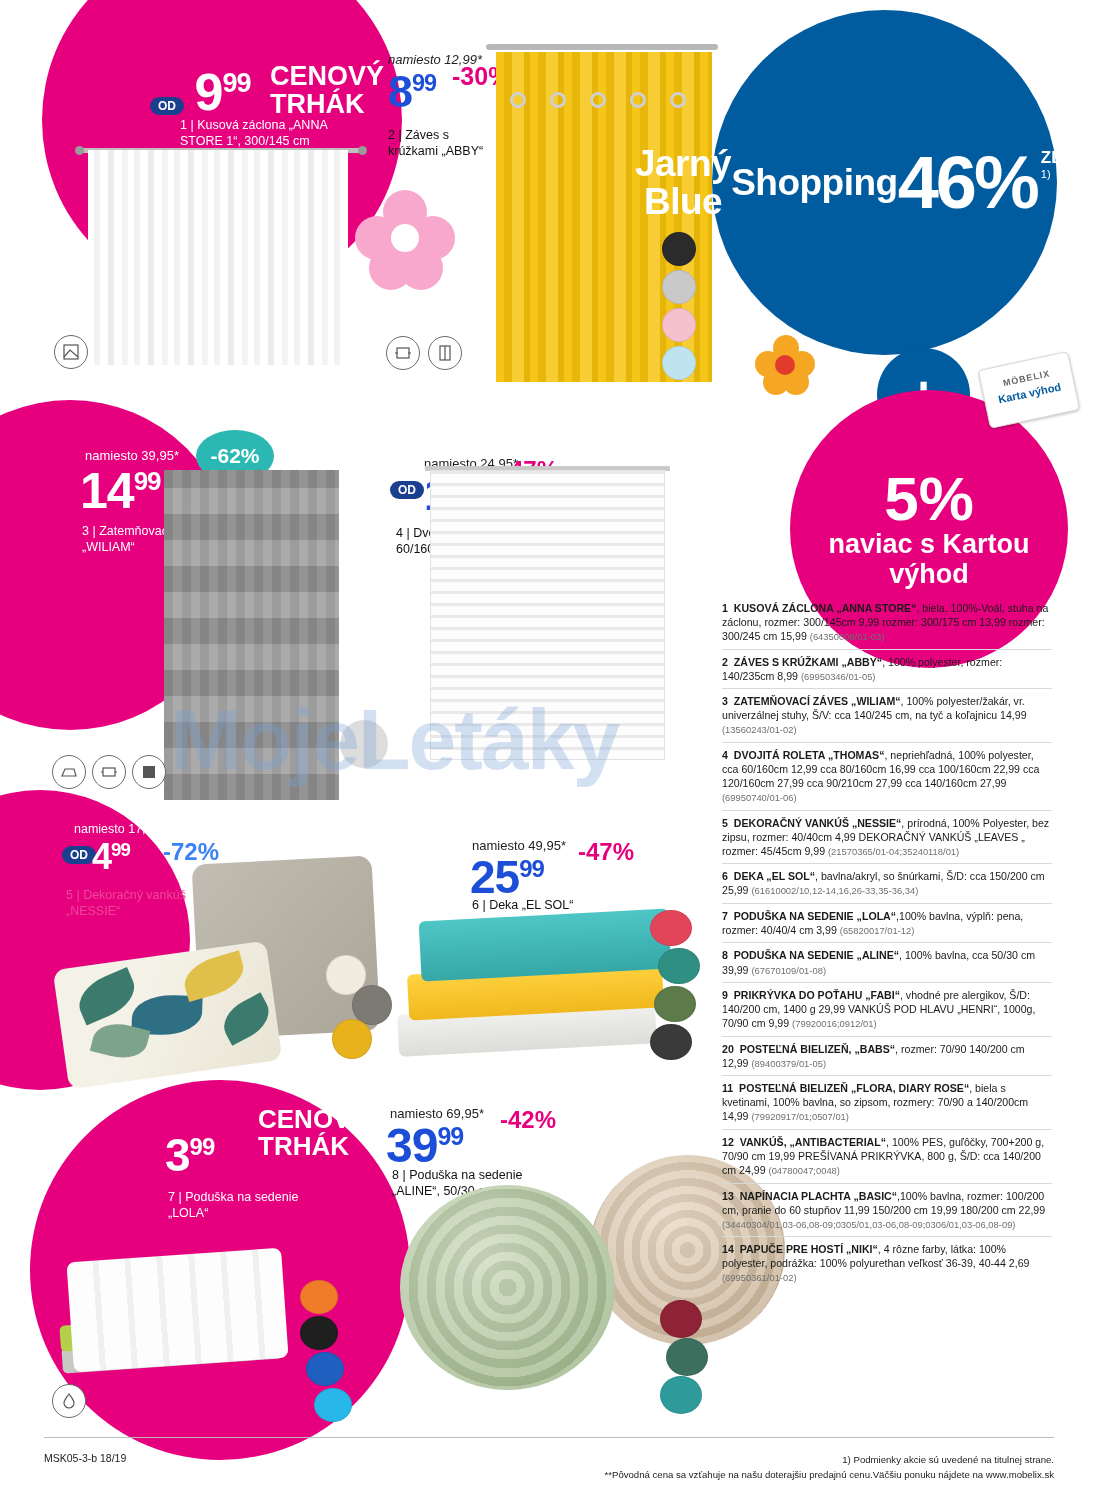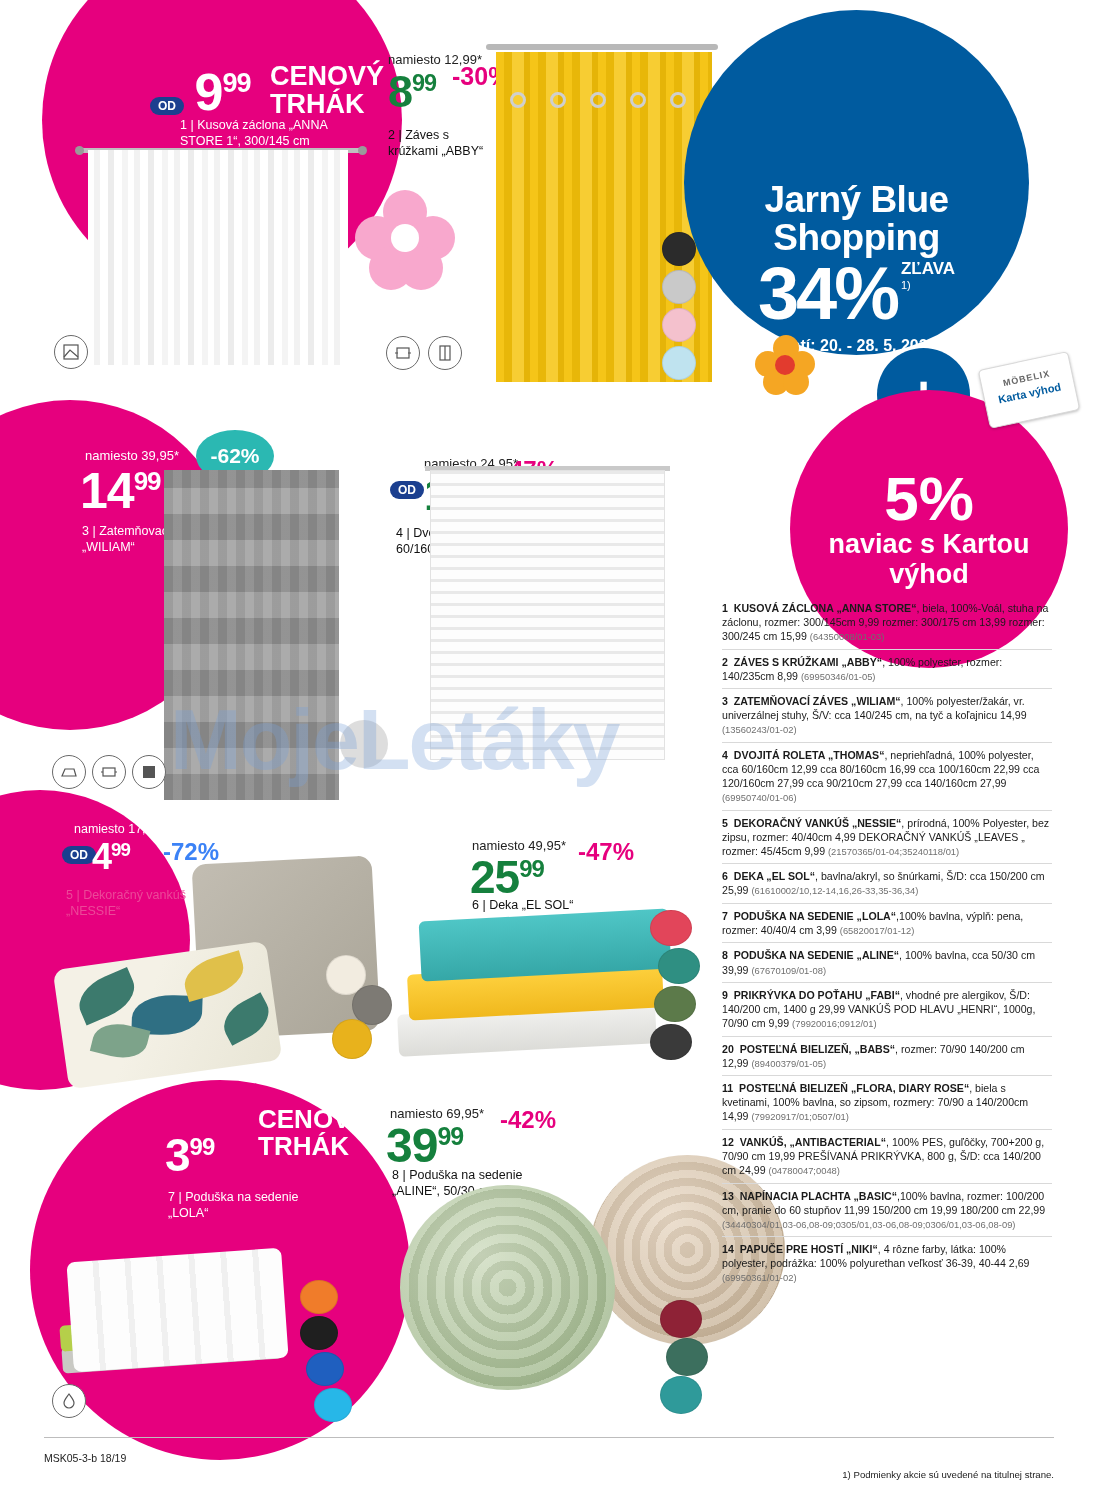--- a/index.html
+++ b/index.html
@@ -8,42 +8,42 @@
     background: #ffffff;
     font-family: "Liberation Sans", sans-serif;
     position: relative;
     overflow: hidden;
     color: #1a1a1a;
   }
   .page { position: relative; width: 1098px; height: 1500px; }
 
   
   .abs { position: absolute; }
-  .pink { color: #15803d; }
+  .pink { color: #1d4ed8; }
   .price-big { font-weight: bold; letter-spacing: -1px; }
   .sup { font-size: 0.52em; vertical-align: super; font-weight: bold; }
   .old { font-size: 13px; color: #222; }
   .disc { color: #e6007e; font-weight: bold; }
   .caption { font-size: 12.5px; line-height: 1.25; color: #111; }
 
   
   .circle-tl {
     left: 42px; top: -60px; width: 360px; height: 360px;
     background: #e6007e; border-radius: 50%;
   }
   .od-badge {
     display:inline-block; background:#1b3f8f; color:#fff; font-size:12px;
     font-weight:bold; border-radius:10px; padding:2px 8px; vertical-align:middle;
   }
 
   
   .circle-blue {
-    left: 684px; top: 10px; width: 345px; height: 345px;
+    left: 712px; top: 10px; width: 345px; height: 345px;
     background: #005b9f; border-radius: 50%;
-    display:flex; flex-direction:column; align-items:center; justify-content:flex-end;
+    display:flex; flex-direction:row; align-items:center; justify-content:center;
     color:#fff; text-align:center;
   }
   .jb-title { font-size: 37px; font-weight: bold; color:#ffffff; line-height: 1.02; letter-spacing:-0.5px;}
   .jb-pct { font-size: 74px; font-weight: bold; line-height: .95; letter-spacing:-3px; }
   .jb-zlava { font-size: 17px; font-weight: bold; }
   .jb-date { font-size: 16px; font-weight: bold; margin-top: 8px; }
 
   
   .circle-plus {
     left: 877px; top: 348px; width: 93px; height: 93px;
@@ -237,21 +237,21 @@
     <div class="flower-petal" style="left:36px; top:34px; width:28px;height:28px; background:#fff;"></div>
   </div>
 
   <div class="abs icon-box" style="left:54px; top:335px;">
     <svg width="18" height="18" viewBox="0 0 18 18">
         <rect x="2" y="2" width="14" height="14" fill="none" stroke="#555" stroke-width="1.2"></rect>
         <path d="M2 14 L8 7 L16 14" fill="none" stroke="#555" stroke-width="1.2"></path>
       </svg>
   </div>
 
-  <div class="abs old" style="left:388px; top:52px;">namiesto 12,99*</div>
+  <div class="abs old" style="left:388px; top:52px;font-style:italic;">namiesto 12,99*</div>
   <div class="abs price-big pink" style="left:388px; top:66px; font-size:45px;"><span>8</span><span class="sup">99</span></div>
   <div class="abs disc" style="left:452px; top:62px; font-size:25px;">-30%</div>
   <div class="abs caption" style="left:388px; top:128px; width:110px;">2 | Záves s krúžkami „ABBY“</div>
 
   <div class="abs rod2"></div>
   <div class="abs curtain-yellow">
     <div class="ring" style="left:14px;"></div>
       <div class="ring" style="left:54px;"></div>
     <div class="ring" style="left:94px;"></div>
       <div class="ring" style="left:134px;"></div>
@@ -275,21 +275,21 @@
     <svg width="18" height="18" viewBox="0 0 18 18">
         <rect x="4" y="2" width="10" height="14" fill="none" stroke="#555" stroke-width="1.2"></rect>
         <path d="M9 2v14" stroke="#555" stroke-width="1.2"></path>
       </svg>
   </div>
 
   <div class="abs circle-blue">
     <div class="jb-title">Jarný Blue</div>
     <div class="jb-title">Shopping</div>
     <div style="display:flex; align-items:flex-start; margin-top:2px;">
-      <div class="jb-pct">34%</div>
+      <div class="jb-pct">46%</div>
       <div style="text-align:left; margin-left:4px;">
         <div class="jb-zlava">ZĽAVA</div>
         <div style="font-size:11px;">1)</div>
       </div>
     </div>
     <div class="jb-date">Platí: 20. - 28. 5. 2023</div>
   </div>
 
   <div class="abs" style="left:755px; top:335px; width:60px; height:60px;">
     <div class="flower2-petal" style="left:18px;top:0;width:26px;height:26px;"></div>
@@ -447,15 +447,16 @@
   </div>
 
   <div class="abs" style="left:0; bottom:62px; width:1098px;">
     <div class="footline"></div>
   </div>
   <div class="abs" style="left:44px; bottom:34px;">
     <span class="footer-left">MSK05-3-b 18/19</span>
   </div>
   <div class="abs footer-right" style="right:44px; bottom:18px; width:760px;">
     <div>1) Podmienky akcie sú uvedené na titulnej strane.</div>
+    <div>**Pôvodná cena sa vzťahuje na našu doterajšiu predajnú cenu.Väčšiu ponuku nájdete na www.mobelix.sk</div>
   </div>
 
 </div>
 
 </body></html>

